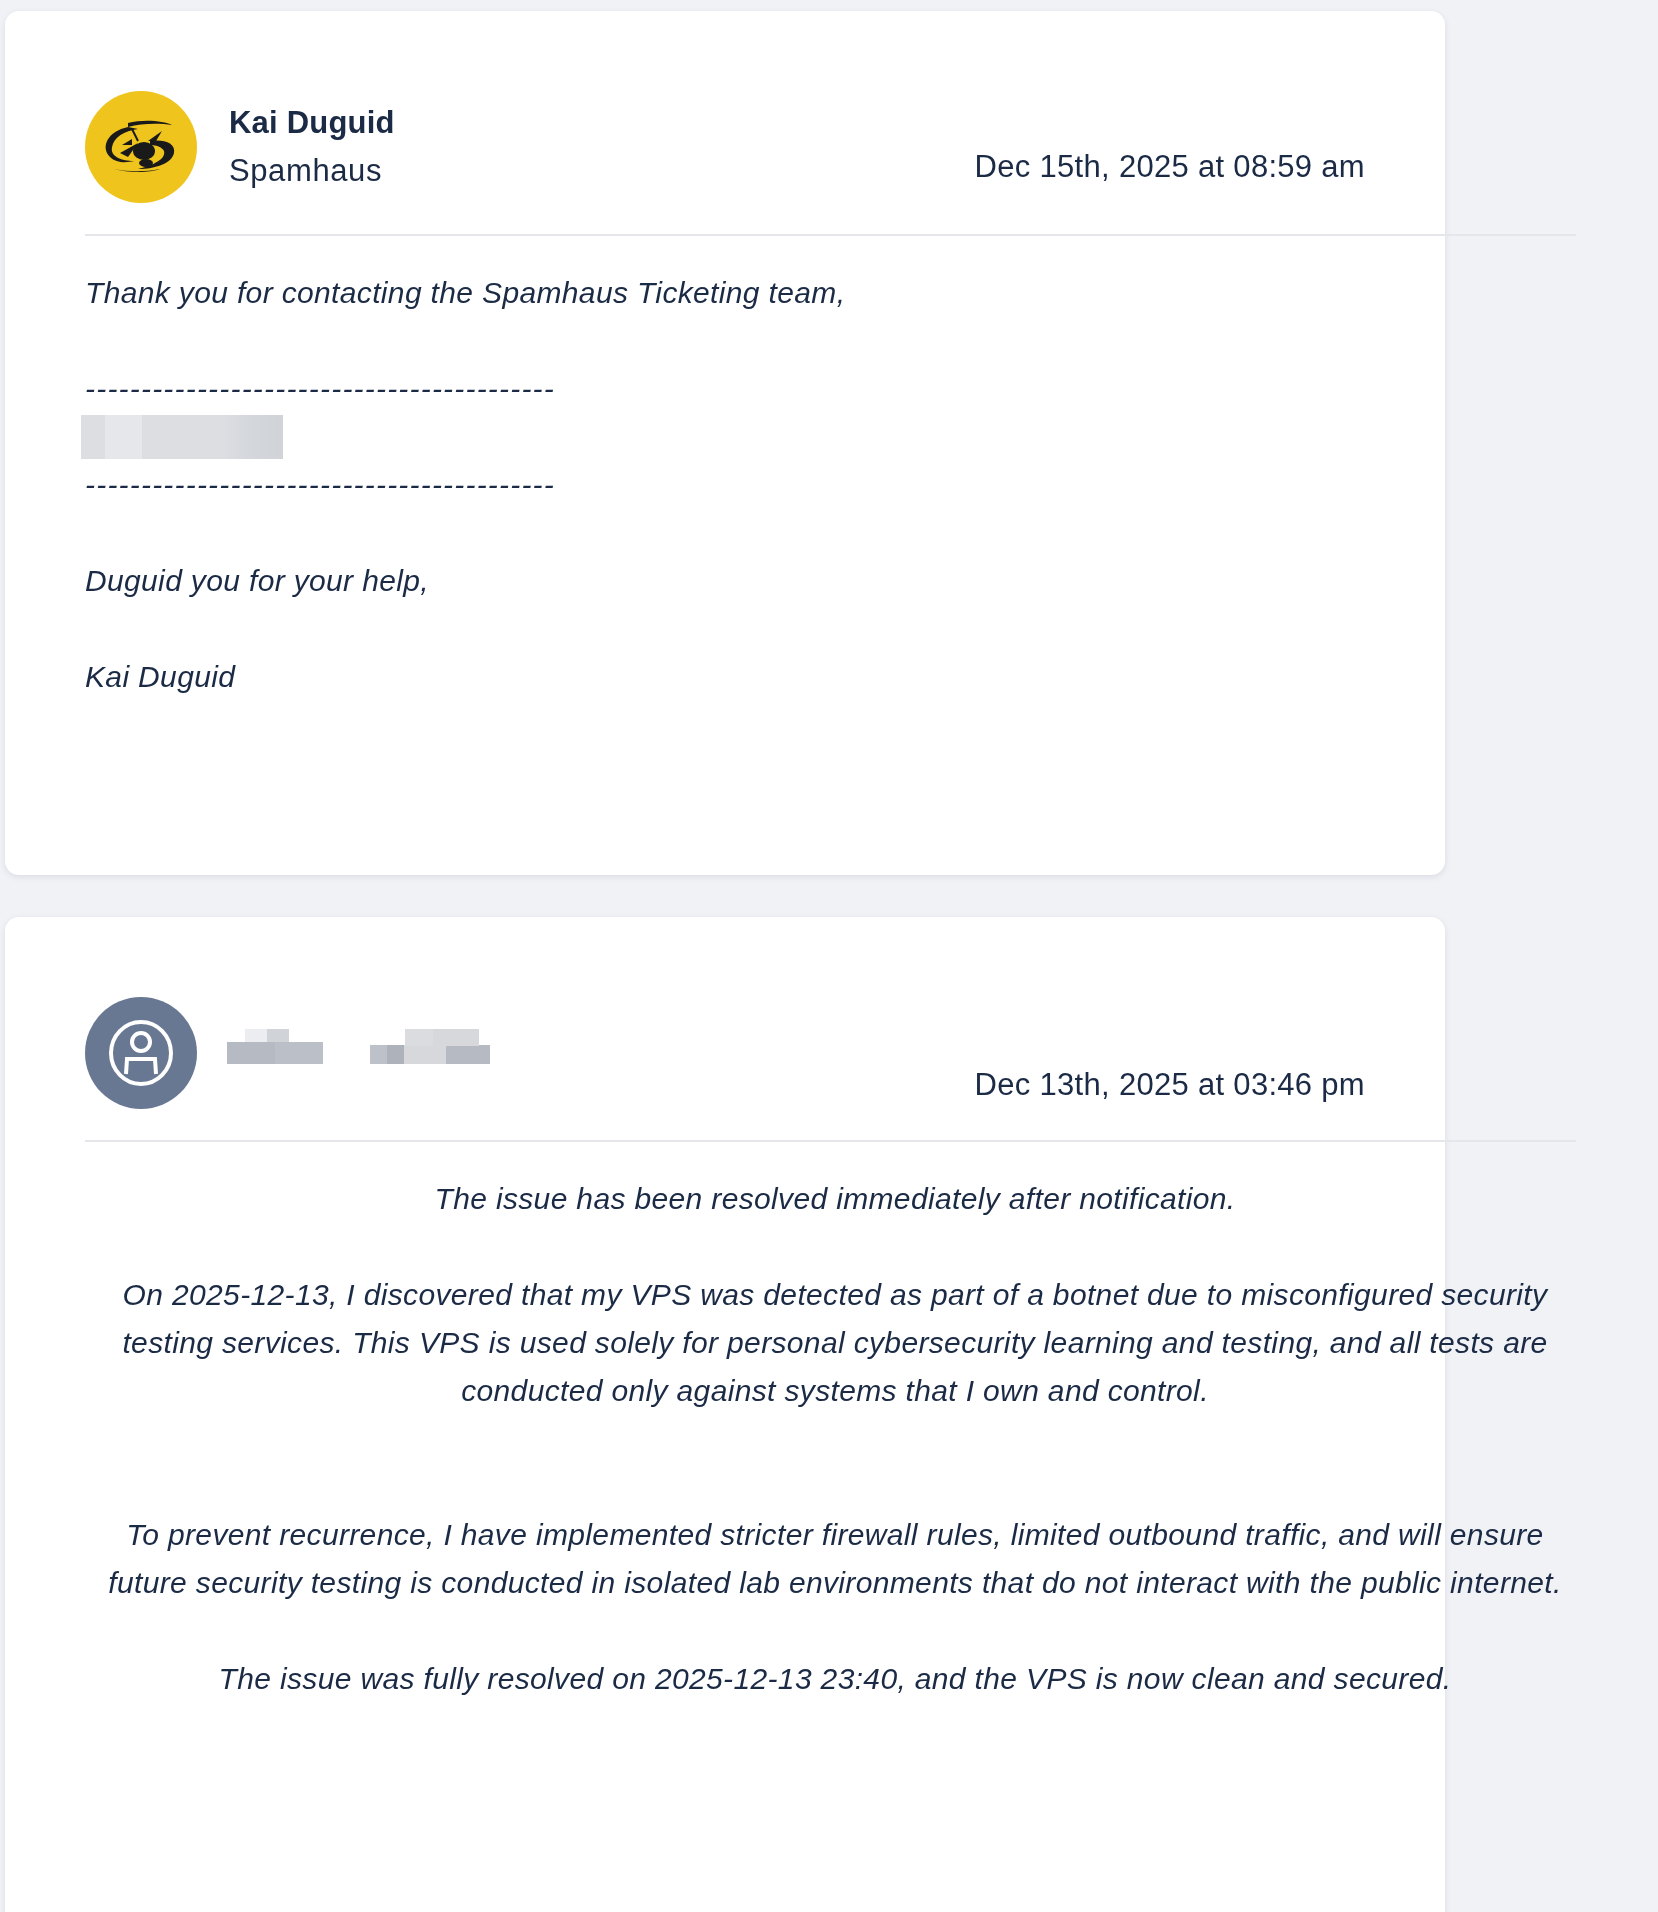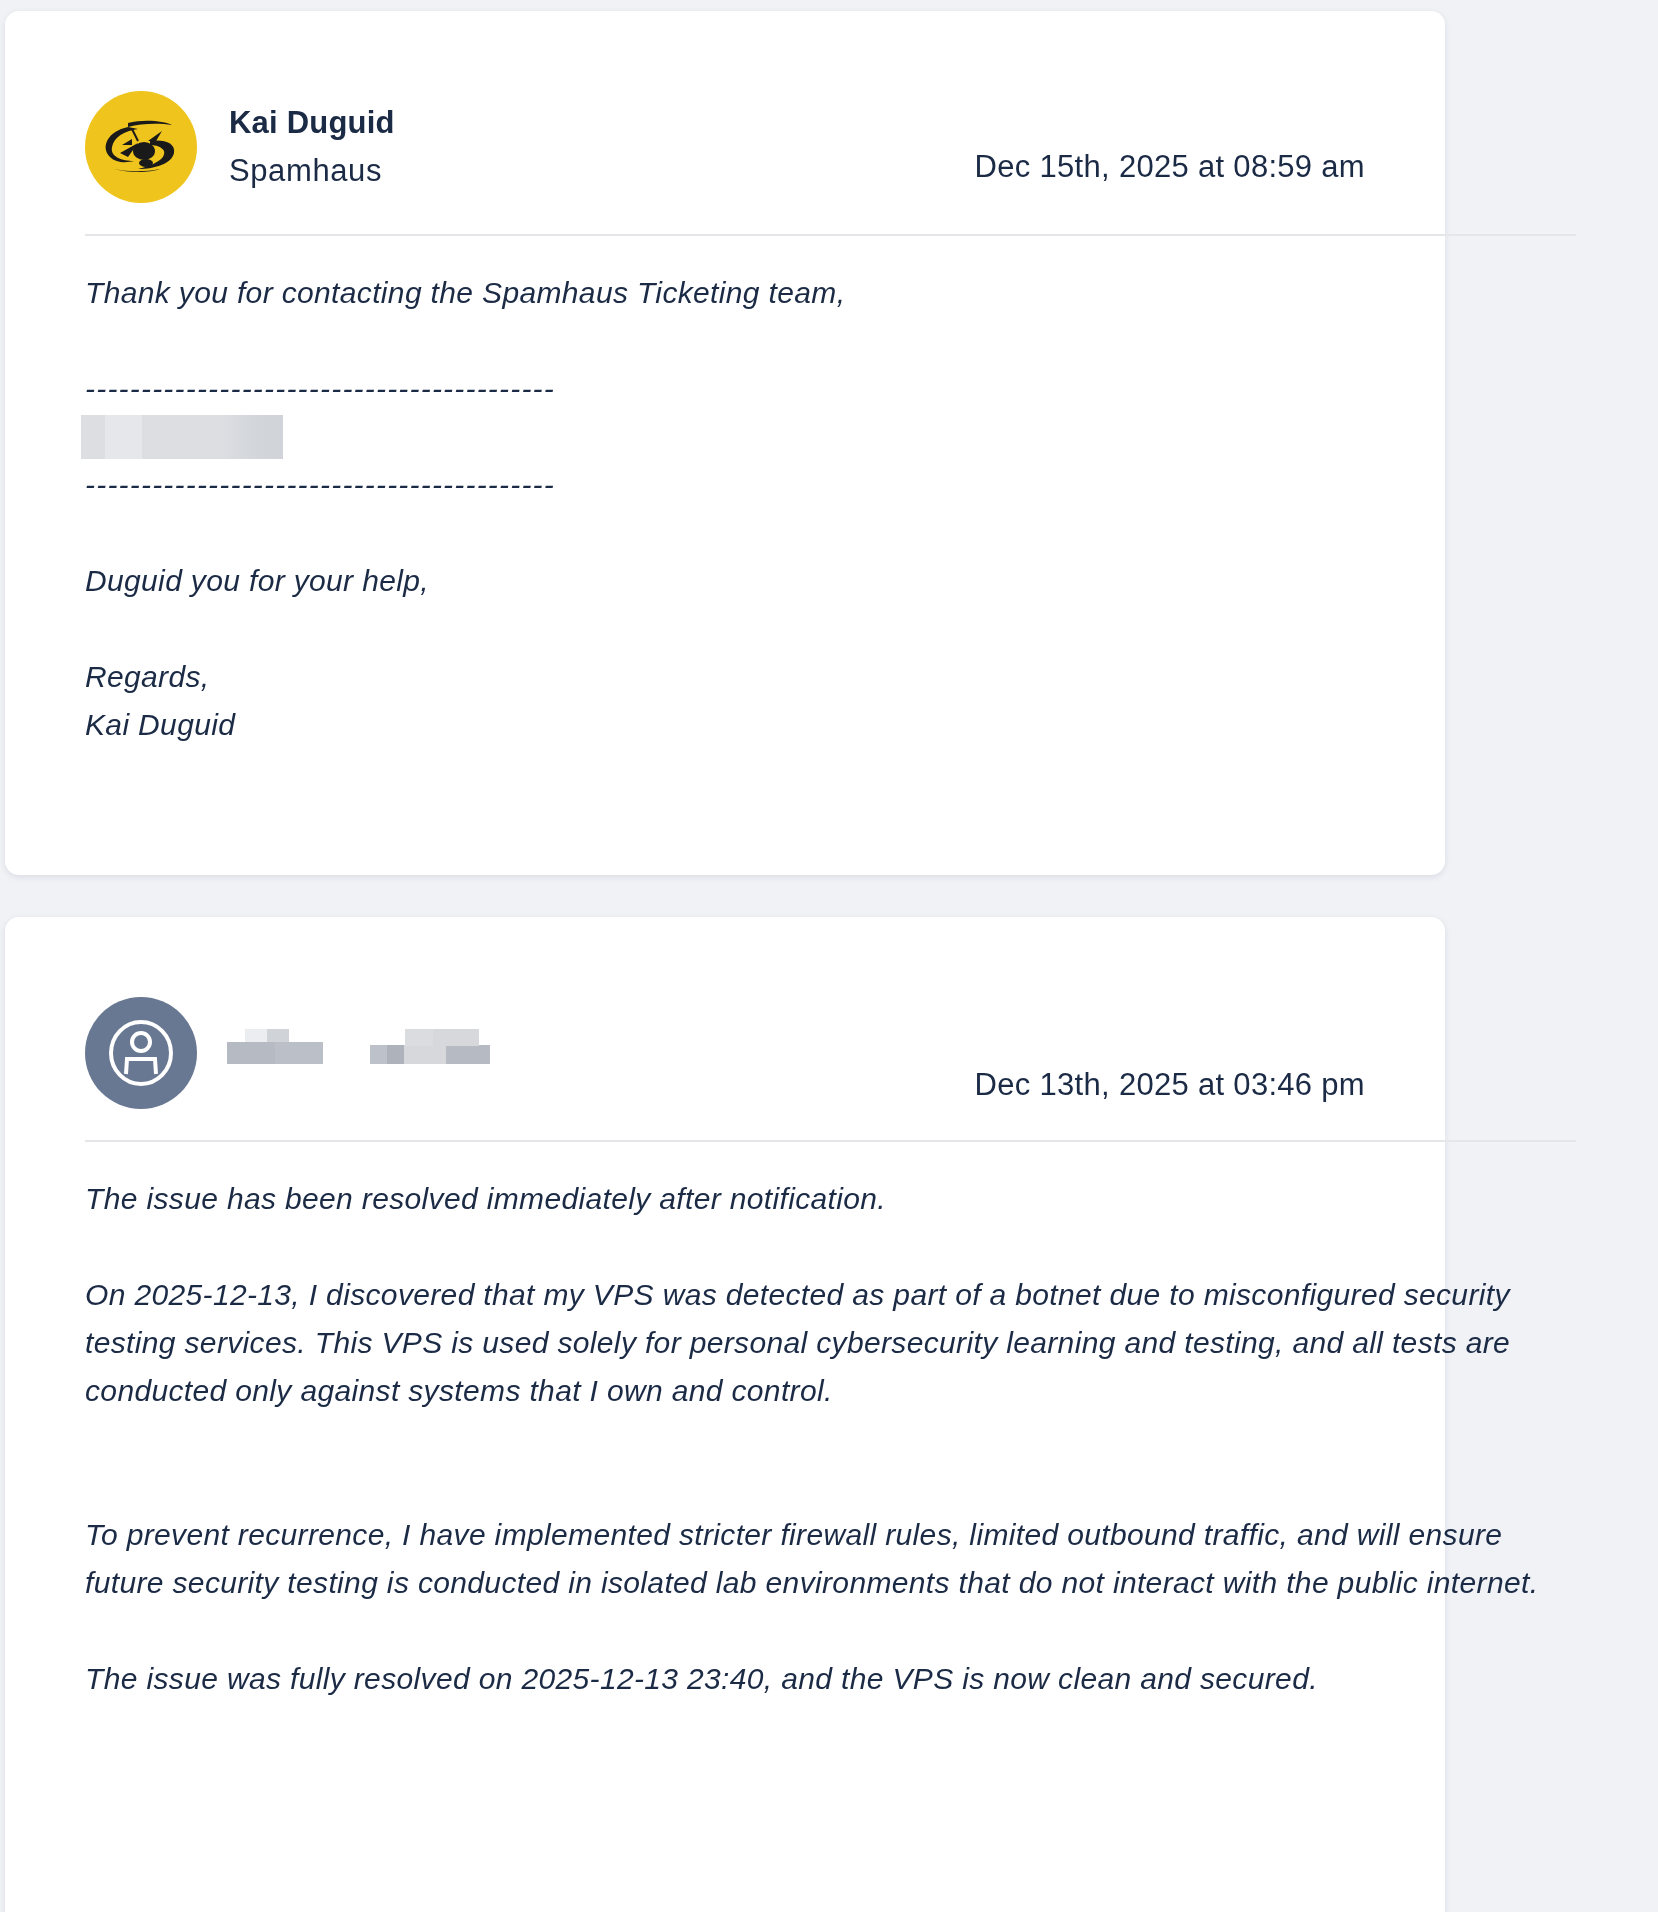--- a/index.html
+++ b/index.html
@@ -64,42 +64,41 @@
   <div class="divider" style="top:223px;"></div>
   <div class="body" style="top:258px;">
     <p>Thank you for contacting the Spamhaus Ticketing team,</p>
     <div class="gap"></div>
     <p class="dashes">------------------------------------------</p>
     <span class="redact" style="width:202px;"></span>
     <p class="dashes">------------------------------------------</p>
     <div class="gap"></div>
     <p>Duguid you for your help,</p>
     <div class="gap"></div>
-    <p>Regards,</p>
     <p>Kai Duguid</p>
   </div>
 </div>
 
 <div class="card" id="card2">
   <div class="avatar user" style="top:80px;">
     <svg width="70" height="70" viewBox="0 0 70 70">
       <ellipse cx="35" cy="35" rx="30" ry="31" fill="none" stroke="#ffffff" stroke-width="4"></ellipse>
       <circle cx="35" cy="24" r="9" fill="none" stroke="#ffffff" stroke-width="4"></circle>
       <path d="M20 56 L21 41 L49 41 L50 56" fill="none" stroke="#ffffff" stroke-width="4"></path>
     </svg>
   </div>
   <div>
     <div class="redact-name" style="left:222px; top:125px; width:96px; background:linear-gradient(90deg,#b5bac3 0,#b5bac3 50%,#babfc8 50%);"></div>
     <div class="redact-name" style="left:240px; top:112px; width:44px; height:13px; background:linear-gradient(90deg,#ecedf0 0,#ecedf0 50%,#d0d3d8 50%);"></div>
     <div class="redact-name" style="left:365px; top:128px; width:120px; height:19px; background:linear-gradient(90deg,#bdc1c9 0,#bdc1c9 14%,#adb2bb 14%,#adb2bb 28%,#d6d8dc 28%,#d6d8dc 63%,#b5bac3 63%);"></div>
     <div class="redact-name" style="left:400px; top:112px; width:74px; height:17px; background:linear-gradient(90deg,#dadcdf 0,#dadcdf 38%,#d6d8dc 38%,#d6d8dc 100%);"></div>
   </div>
   <div class="date" style="top:150px;">Dec 13th, 2025 at 03:46 pm</div>
   <div class="divider" style="top:223px;"></div>
-  <div class="body" style="top:258px;">
+  <div class="body" style="top:258px;text-align:center;">
     <p>The issue has been resolved immediately after notification.</p>
     <div class="gap"></div>
     <p>On 2025-12-13, I discovered that my VPS was detected as part of a botnet due to misconfigured security testing services. This VPS is used solely for personal cybersecurity learning and testing, and all tests are conducted only against systems that I own and control.</p>
     <div class="gap"></div>
     <div class="gap"></div>
     <p>To prevent recurrence, I have implemented stricter firewall rules, limited outbound traffic, and will ensure future security testing is conducted in isolated lab environments that do not interact with the public internet.</p>
     <div class="gap"></div>
     <p>The issue was fully resolved on 2025-12-13 23:40, and the VPS is now clean and secured.</p>
   </div>
 </div>

